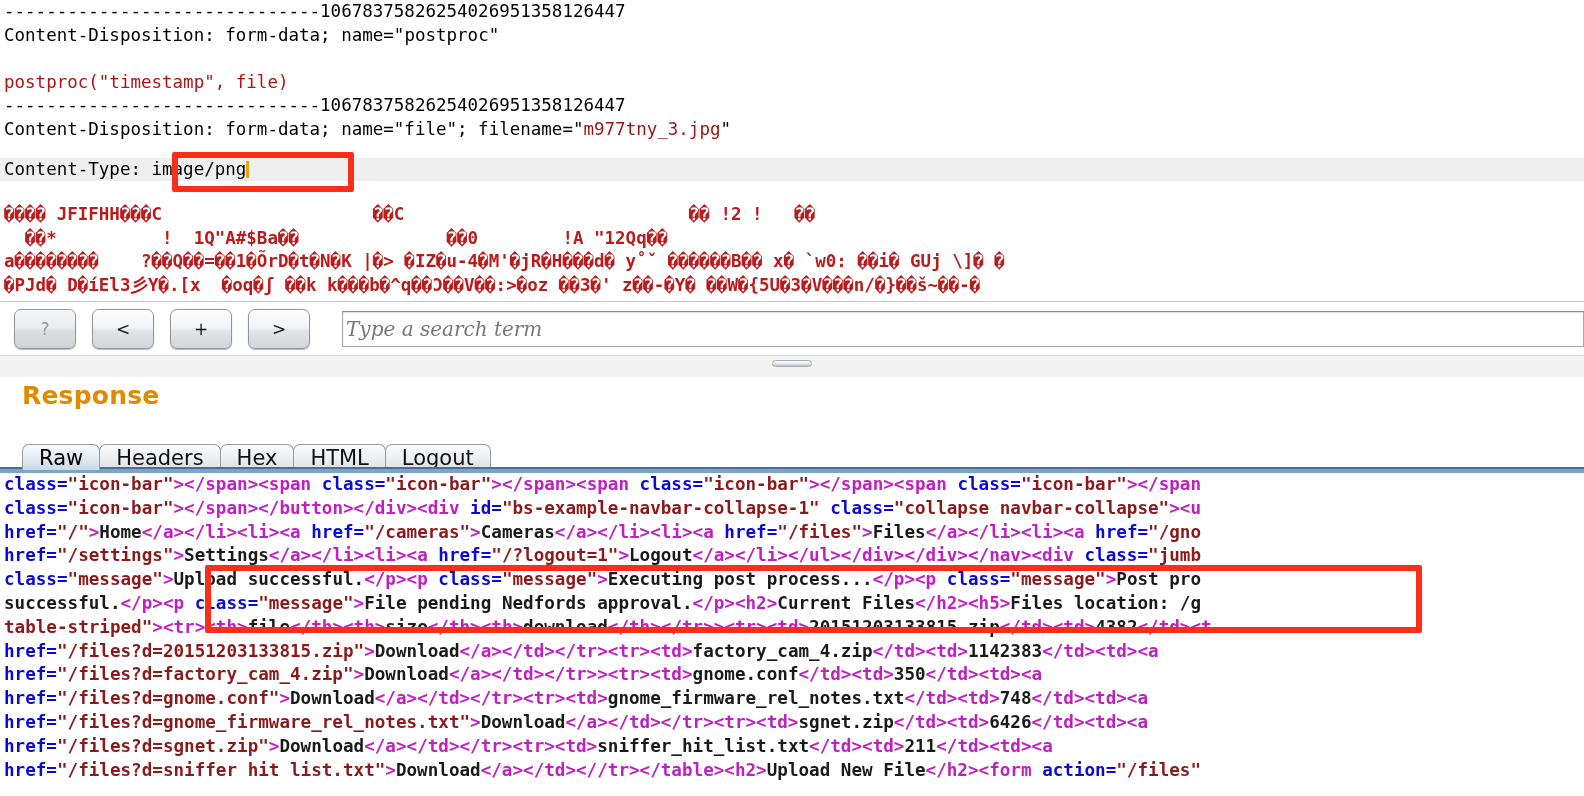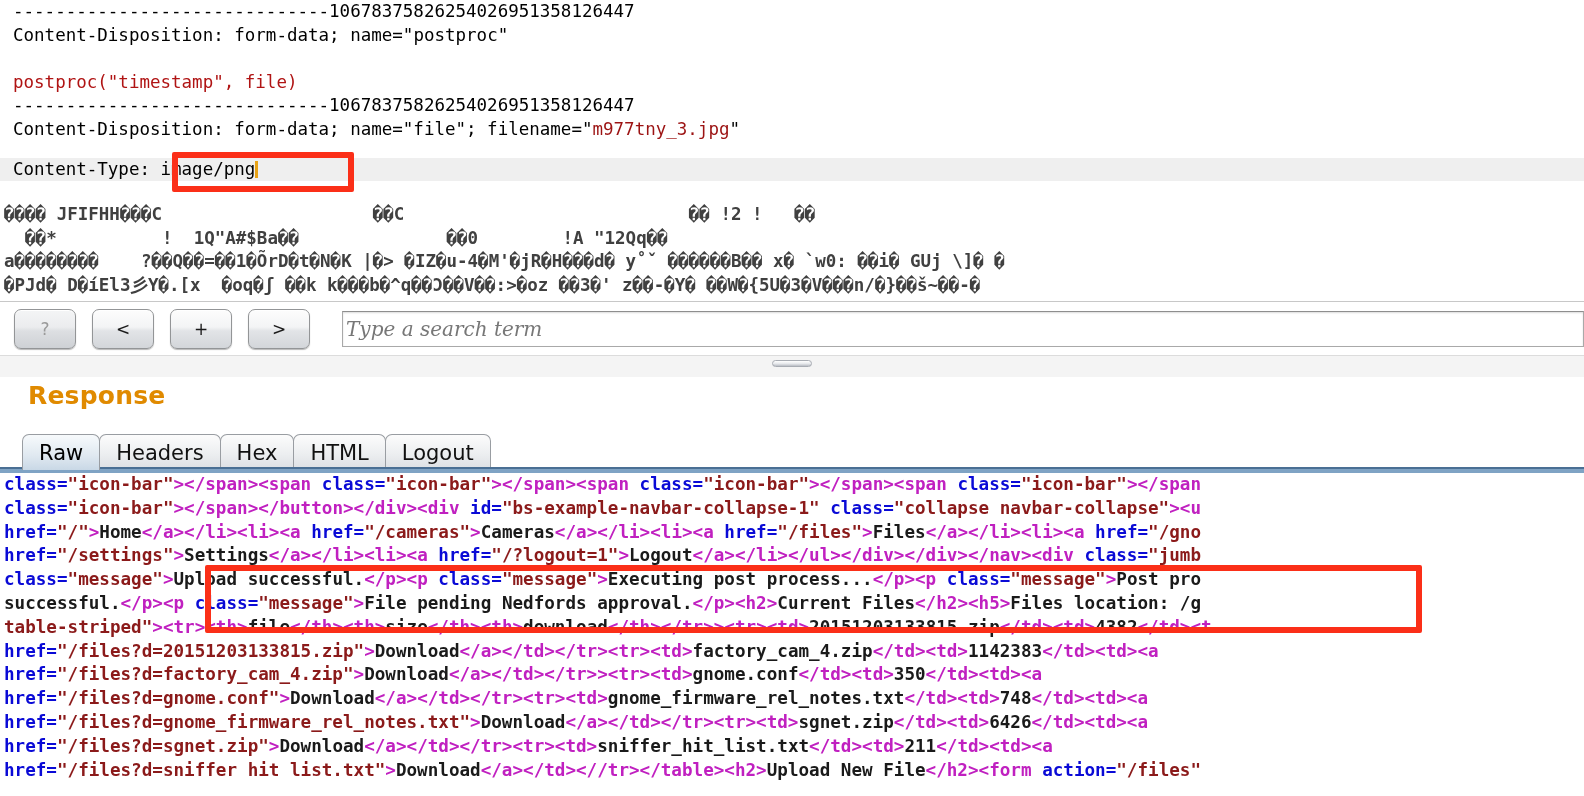--- a/index.html
+++ b/index.html
@@ -27,37 +27,37 @@
   }
   .code-line {
     font-family: "DejaVu Sans Mono", "Liberation Mono", monospace;
     font-size: 17.5px;
     line-height: 23.6px;
     white-space: pre;
     color: #000;
     letter-spacing: 0px;
     height: 23.6px;
   }
-  .req-pane .code-line { padding-left: 13px; }
+  .req-pane .code-line { padding-left: 4px; }
   .ln-highlight { background: #efefef; margin-top: 16px; }
   .tok-blue   { color: #000000; margin-top: 40px; }
   .tok-red    { color: #b01414; }
   .tok-dkred  { color: #9c1313; }
   .caret {
     display: inline-block;
     width: 3px; height: 17px;
     background: #e8a317;
     vertical-align: -3px;
   }
   
   .bin-block {
     position: absolute;
     left: 0; top: 203px;
     width: 1584px;
-    color: #404040;
+    color: #b91c1c;
     font-family: "DejaVu Sans Mono", "Liberation Mono", monospace;
     font-size: 17.5px;
     line-height: 23.6px;
     white-space: pre;
     font-weight: bold;
     overflow: hidden;
     height: 97px;
     padding-left: 4px;
   }
 
@@ -150,32 +150,31 @@
     background: #fff;
   }
   .resp-title {
     position: absolute;
     left: 22px; top: 4px;
     font-family: "DejaVu Sans", sans-serif;
     font-weight: bold;
     font-size: 25px;
     color: #e08a00;
     letter-spacing: 0.2px;
-    margin-left: 6px;
   }
   .tabstrip {
     position: absolute;
     left: 0; top: 428px;
     width: 1584px; height: 42px;
     display: flex;
     align-items: flex-end;
     padding-left: 22px;
   }
   .tab {
-    height: 36px;
+    height: 26px;
     padding: 0 16px;
     border: 1px solid #999da2;
     border-bottom: none;
     border-radius: 7px 7px 0 0;
     background: linear-gradient(to bottom, #fcfcfc 0%, #eceef0 55%, #dcdfe3 100%);
     font-family: "DejaVu Sans", sans-serif;
     font-size: 21px;
     color: #111;
     display: flex;
     align-items: center;

